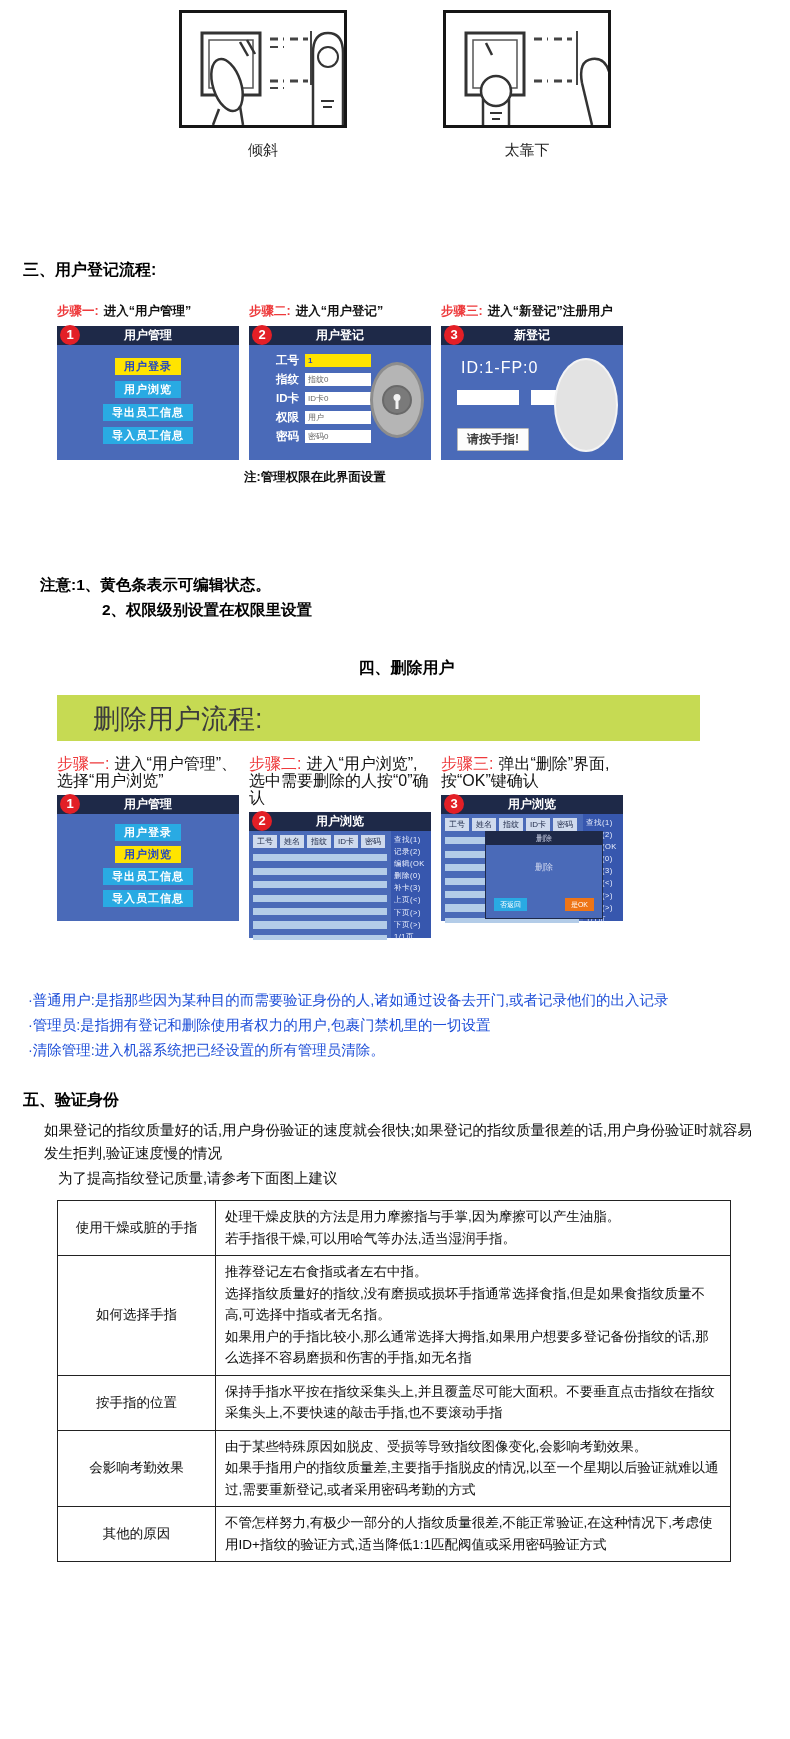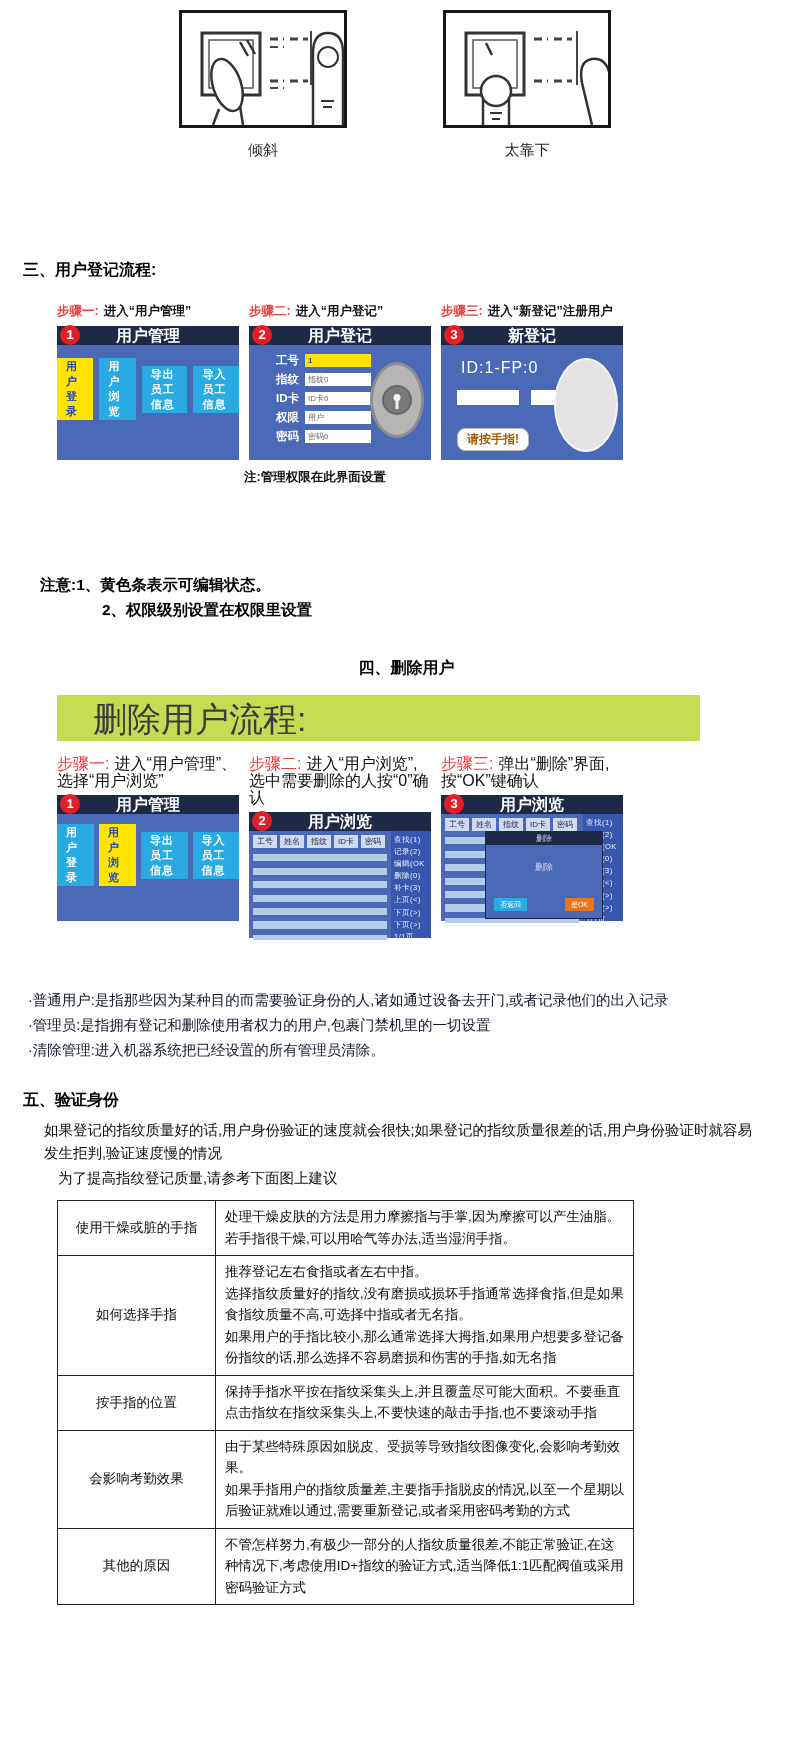--- a/index.html
+++ b/index.html
@@ -20,82 +20,82 @@
 
   
   .steps { display:flex; margin-left:57px; margin-top:22px; }
   .step { width:192px; }
   .step.w3 { width:228px; }
   .step-label { font-size:12.5px; font-weight:bold; line-height:17px; white-space:nowrap; color:#111; }
   .red { color:#ee3a3c; margin-right:5px; }
 
   
   .scr { position:relative; width:182px; height:134px; background:#4a6ab8; margin-top:6px; }
-  .scr-tb { height:19px; background:#1e2948; color:#fff; text-align:center; font-size:16px; font-weight:bold; line-height:19px; }
+  .scr-tb { height:19px; background:#1e2948; color:#fff; text-align:center; font-size:12px; font-weight:bold; line-height:19px; }
   .badge { position:absolute; left:3px; top:-1px; width:20px; height:20px; border-radius:50%; background:#e31f26; color:#fff; font-size:13px; font-weight:bold; text-align:center; line-height:20px; z-index:5; }
 
-  .scr-menu { padding-top:13px; display:flex; flex-direction:row; align-items:center; gap:6px; }
+  .scr-menu { padding-top:13px; display:flex; flex-direction:column; align-items:center; gap:6px; }
   .scr-menu.tight { padding-top:10px; gap:5px; }
   .mi { font-size:11px; font-weight:bold; padding:1px 9px; letter-spacing:1px; }
   .mi.cyan { background:#29aae3; color:#fff; }
   .mi.yellow { background:#ffe400; color:#2347c2; }
 
   
   .frm { padding:8px 0 0 12px; }
   .frow { display:flex; align-items:center; margin-bottom:4px; }
   .flab { width:38px; color:#fff; font-size:11.5px; font-weight:bold; text-align:right; margin-right:6px; }
   .fval { width:66px; height:13px; background:#fff; font-size:8px; color:#666; line-height:13px; padding-left:3px; overflow:hidden; }
   .fval.yellow { background:#ffe400; color:#2347c2; font-weight:bold; }
   .sens { position:absolute; right:7px; top:36px; width:54px; height:76px; border-radius:50%; background:#b5b5b5; border:3px solid #8d8d8d; }
   .sens-in { position:absolute; left:50%; top:50%; transform:translate(-50%,-50%); width:30px; height:30px; border-radius:50%; background:#7a7a7a; border:2px solid #696969; }
   .sens-dot { position:absolute; left:50%; top:7px; transform:translateX(-50%); width:7px; height:7px; border-radius:50%; background:#f2f2f2; }
   .sens-stem { position:absolute; left:50%; top:13px; transform:translateX(-50%); width:3px; height:9px; background:#f2f2f2; }
 
   
   .idline { color:#fff; font-size:16px; margin:14px 0 0 20px; letter-spacing:1px; }
   .boxes { display:flex; gap:12px; margin:13px 0 0 16px; }
   .wbox { width:62px; height:15px; background:#fff; }
-  .press { position:absolute; left:16px; bottom:9px; background:#fdfdfd; border:1px solid #b9b9b9; border-radius:8px; font-size:12px; font-weight:bold; color:#a16207; padding:2px 9px; }
+  .press { position:absolute; left:16px; bottom:9px; background:#fdfdfd; border:1px solid #b9b9b9; border-radius:1px; font-size:12px; font-weight:bold; color:#404040; padding:2px 9px; }
   .bigoval { position:absolute; right:5px; top:32px; width:64px; height:94px; border-radius:50%; background:#e3e3e3; border:2px solid #f4f4f4; }
 
   .scr-note { font-size:12.5px; font-weight:bold; margin:9px 0 0 244px; color:#111; }
 
   
   .notice { margin:86px 0 0 40px; font-size:15.5px; font-weight:bold; line-height:25px; color:#000; }
   .notice .l2 { padding-left:62px; }
 
   
-  .banner { margin:16px 0 0 57px; width:643px; height:46px; background:#c6da53; font-size:34px; color:#3c3c3c; line-height:48px; padding-left:36px; }
+  .banner { margin:16px 0 0 57px; width:643px; height:46px; background:#c6da53; font-size:27px; color:#3c3c3c; line-height:48px; padding-left:36px; }
 
   .step-label2 { font-size:16px; font-weight:normal; line-height:17px; color:#111; }
 
   
   .side { position:absolute; right:0; top:19px; bottom:0; width:40px; background:#3757ae; color:#eef2ff; font-size:7.5px; line-height:12.1px; padding:3px 0 0 3px; letter-spacing:0.5px; }
   .cols { position:absolute; left:4px; top:23px; display:flex; gap:3px; }
   .colc { background:#cfdaed; color:#1e2948; font-size:8px; line-height:13px; padding:0 4px; }
   .rows { position:absolute; left:4px; top:42px; width:134px; height:86px;
           background:repeating-linear-gradient(#b3cce8 0 7px, #4a6ab8 7px 13.5px); }
 
   
   .pop { position:absolute; left:44px; top:36px; width:118px; height:88px; background:#4a6ab8; border:1px solid #1e2948; z-index:6; }
   .pop-tb { height:13px; background:#1e2948; color:#c9cfe4; font-size:8px; text-align:center; line-height:13px; }
   .pop-body { color:#cdd5ee; font-size:9px; text-align:center; margin-top:16px; }
   .pop-btns { position:absolute; bottom:7px; left:8px; right:8px; display:flex; justify-content:space-between; }
   .pbtn { font-size:7px; color:#fff; padding:2px 6px; line-height:9px; }
   .pbtn.no { background:#29aae3; }
   .pbtn.yes { background:#ee7517; }
 
   
-  .bullets { margin:50px 28px 0 28px; font-size:14.5px; line-height:24px; color:#0f172a; }
+  .bullets { margin:50px 28px 0 28px; font-size:14.5px; line-height:24px; color:#1d4ed8; }
   .bullets p { margin-bottom:1px; }
   .para { margin:8px 28px 0 44px; font-size:14.5px; line-height:23px; color:#0c0c0c; }
   .para.ind { margin-left:58px; margin-top:2px; }
 
   
-  .tbl { margin:10px 0 0 57px; border-collapse:collapse; width:577px; }
+  .tbl { margin:10px 0 0 57px; border-collapse:collapse; width:674px; }
   .tbl td { border:1.5px solid #222; font-size:13.5px; color:#0c0c0c; }
   .tk { width:158px; text-align:center; vertical-align:middle; }
   .tv { padding:5px 9px 6px 9px; line-height:21.5px; white-space:pre-line; }
 </style>
 </head>
 <body>
 
 <div class="page">
 
   <div class="figs">

